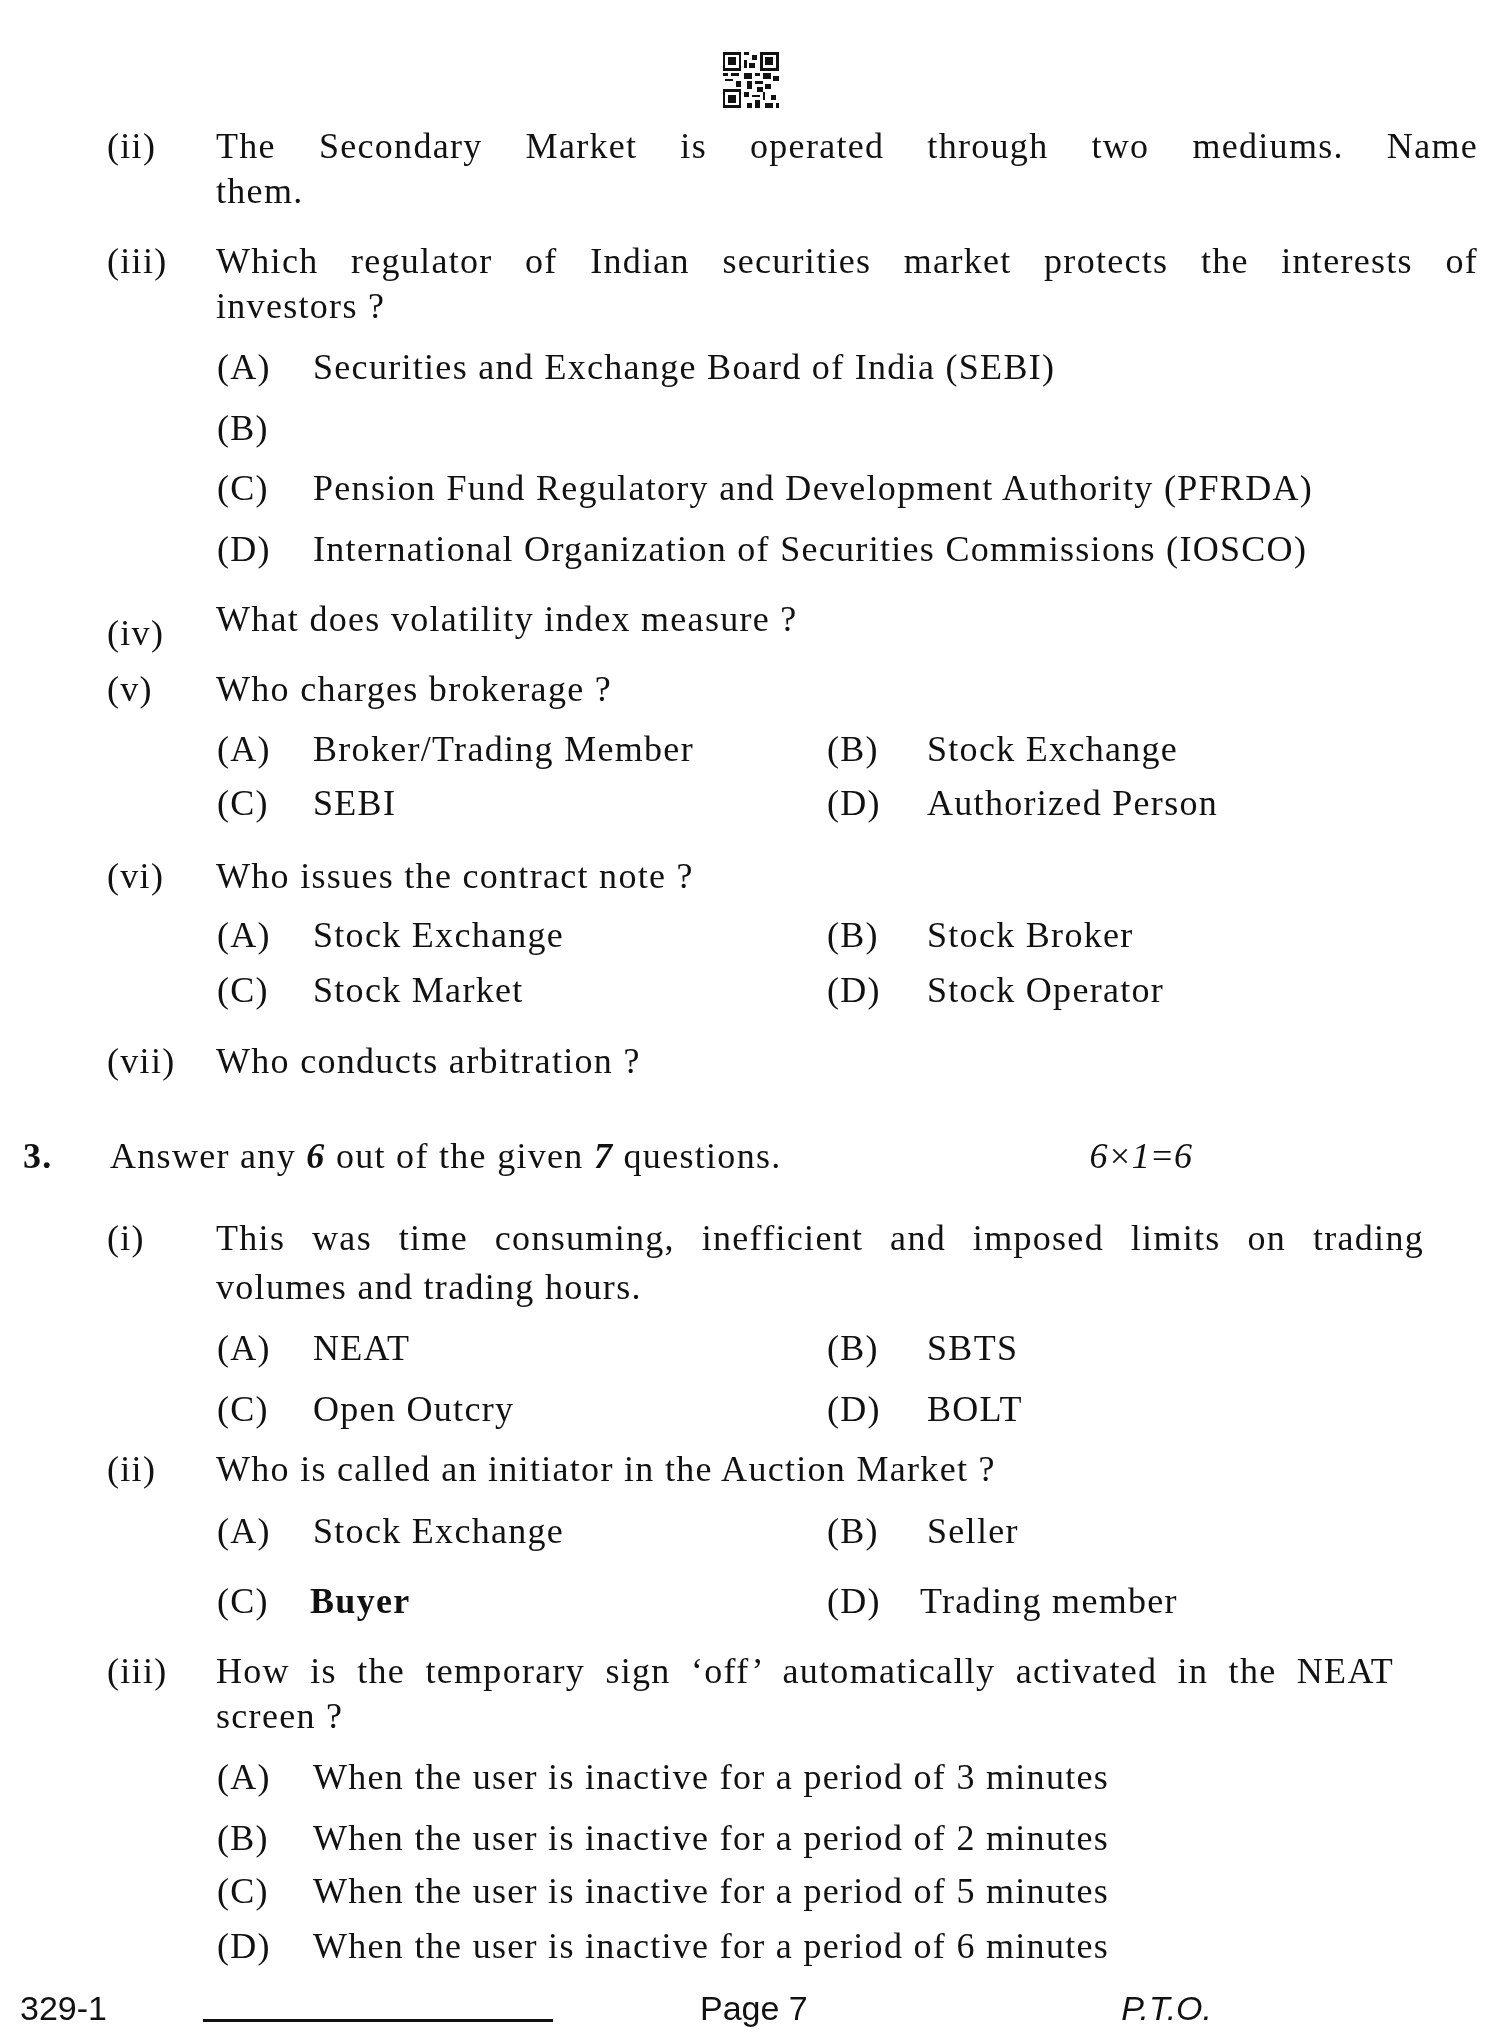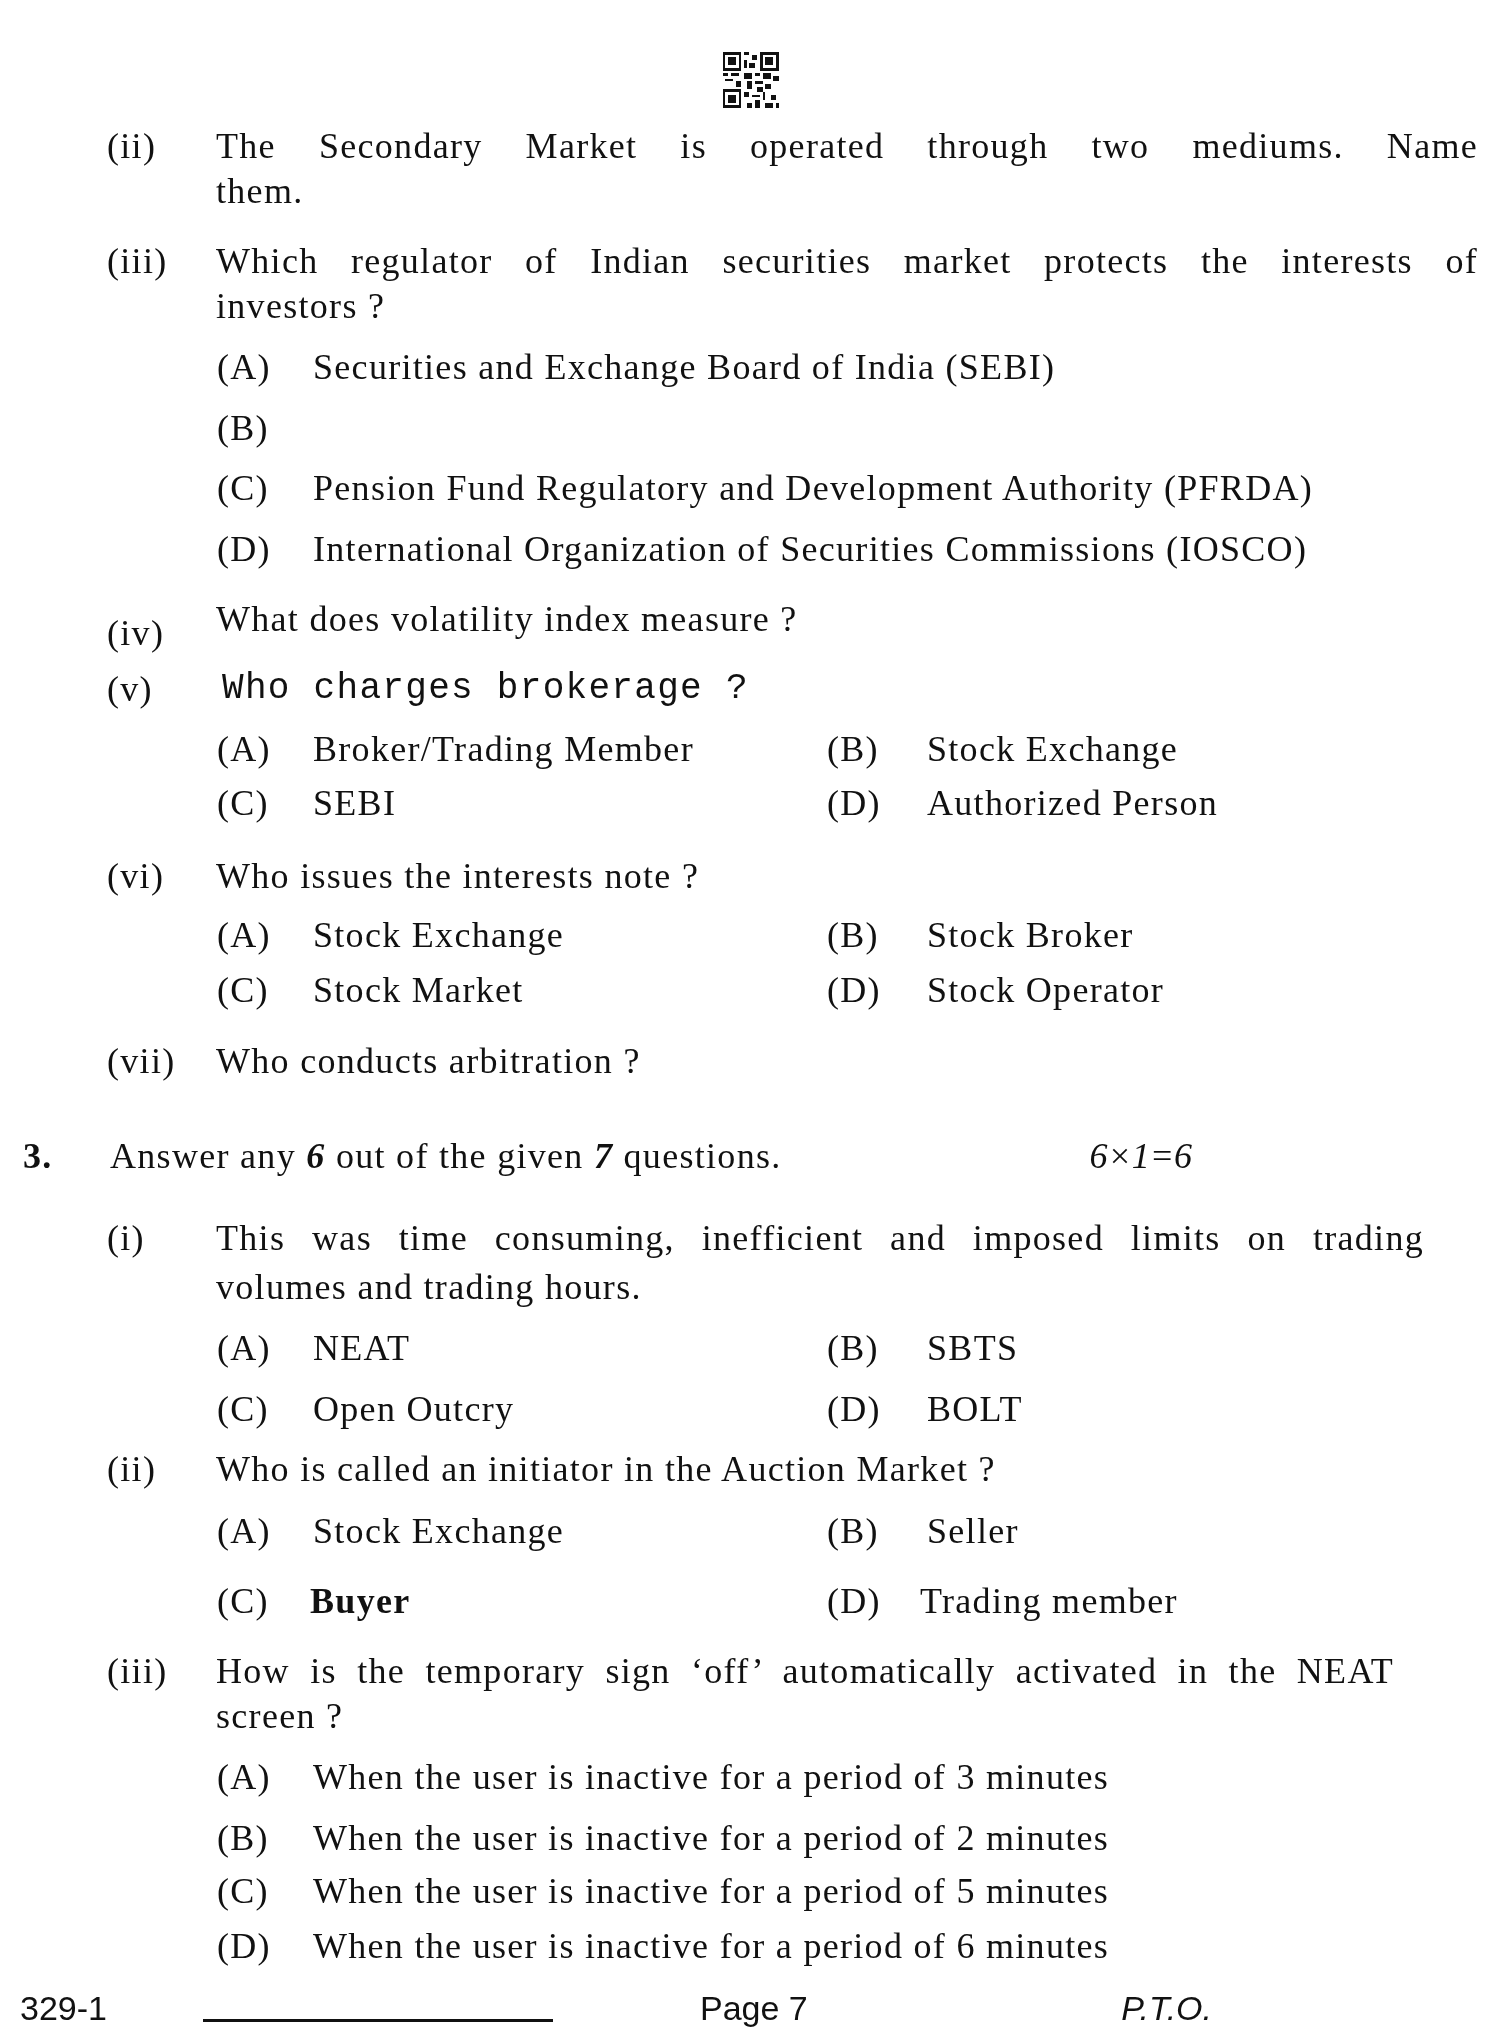--- a/index.html
+++ b/index.html
@@ -71,32 +71,32 @@
   <div class="t" style="left:217px;top:410px;">(B)</div>
   <div class="t" style="left:217px;top:470px;">(C)</div>
   <div class="t" style="left:313px;top:470px;">Pension Fund Regulatory and Development Authority (PFRDA)</div>
   <div class="t" style="left:217px;top:531px;">(D)</div>
   <div class="t" style="left:313px;top:531px;">International Organization of Securities Commissions (IOSCO)</div>
 
   <div class="t" style="left:107px;top:601px;margin-top:14px;">(iv)</div>
   <div class="t" style="left:216px;top:601px;">What does volatility index measure ?</div>
 
   <div class="t" style="left:107px;top:671px;">(v)</div>
-  <div class="t" style="left:222px;top:671px;font-family:Liberation Mono, monospace;">Who charges brokerage ?</div>
+  <div class="t" style="left:216px;top:671px;">Who charges brokerage ?</div>
   <div class="t" style="left:217px;top:731px;">(A)</div>
   <div class="t" style="left:313px;top:731px;">Broker/Trading Member</div>
   <div class="t" style="left:827px;top:731px;">(B)</div>
   <div class="t" style="left:927px;top:731px;">Stock Exchange</div>
   <div class="t" style="left:217px;top:785px;">(C)</div>
   <div class="t" style="left:313px;top:785px;">SEBI</div>
   <div class="t" style="left:827px;top:785px;">(D)</div>
   <div class="t" style="left:927px;top:785px;">Authorized Person</div>
 
   <div class="t" style="left:107px;top:858px;">(vi)</div>
-  <div class="t" style="left:216px;top:858px;">Who issues the interests note ?</div>
+  <div class="t" style="left:216px;top:858px;">Who issues the contract note ?</div>
   <div class="t" style="left:217px;top:917px;">(A)</div>
   <div class="t" style="left:313px;top:917px;">Stock Exchange</div>
   <div class="t" style="left:827px;top:917px;">(B)</div>
   <div class="t" style="left:927px;top:917px;">Stock Broker</div>
   <div class="t" style="left:217px;top:972px;">(C)</div>
   <div class="t" style="left:313px;top:972px;">Stock Market</div>
   <div class="t" style="left:827px;top:972px;">(D)</div>
   <div class="t" style="left:927px;top:972px;">Stock Operator</div>
 
   <div class="t" style="left:107px;top:1043px;">(vii)</div>

